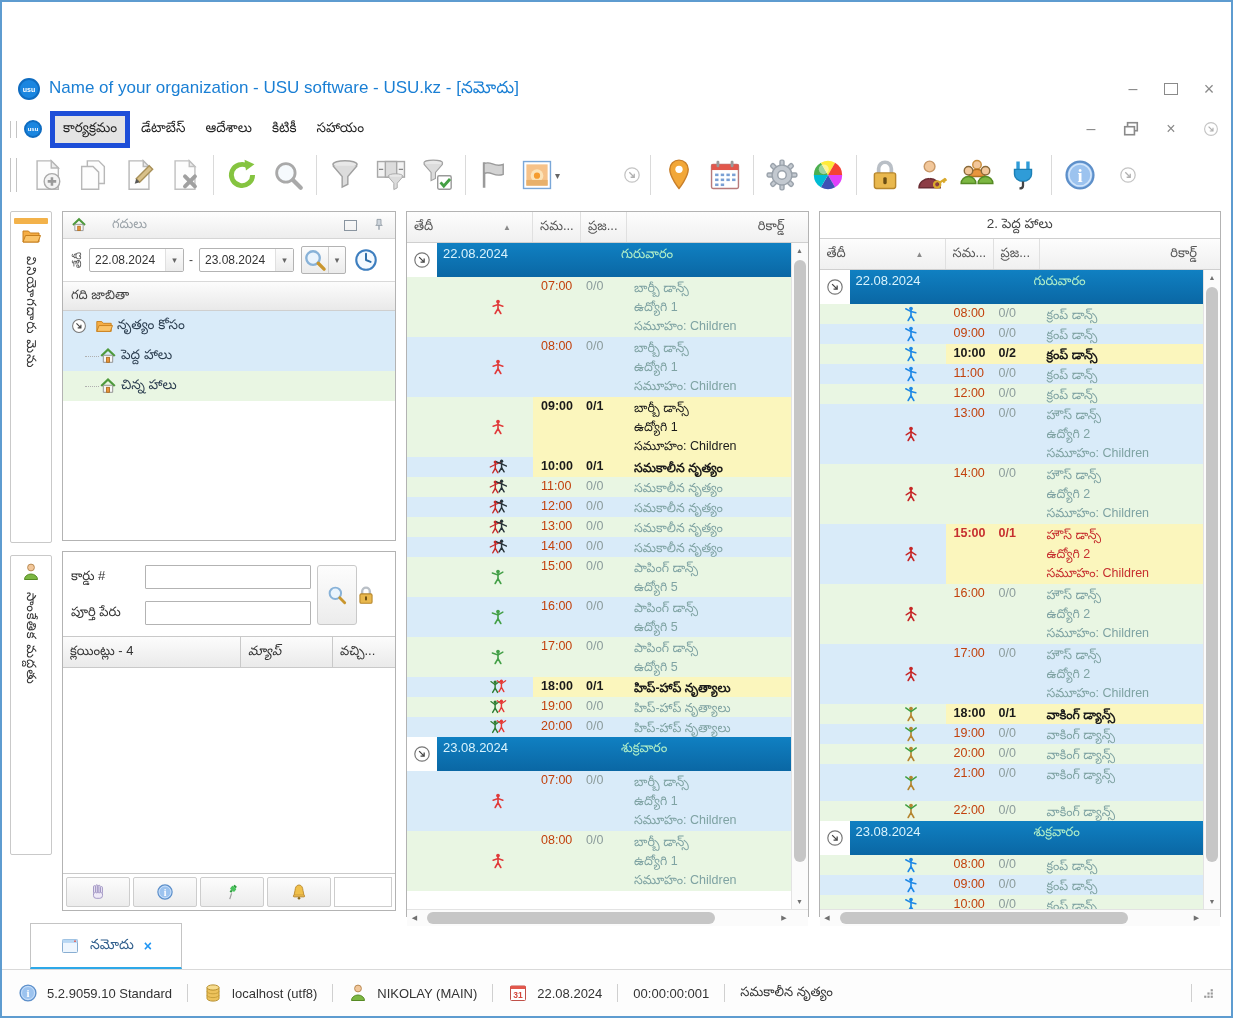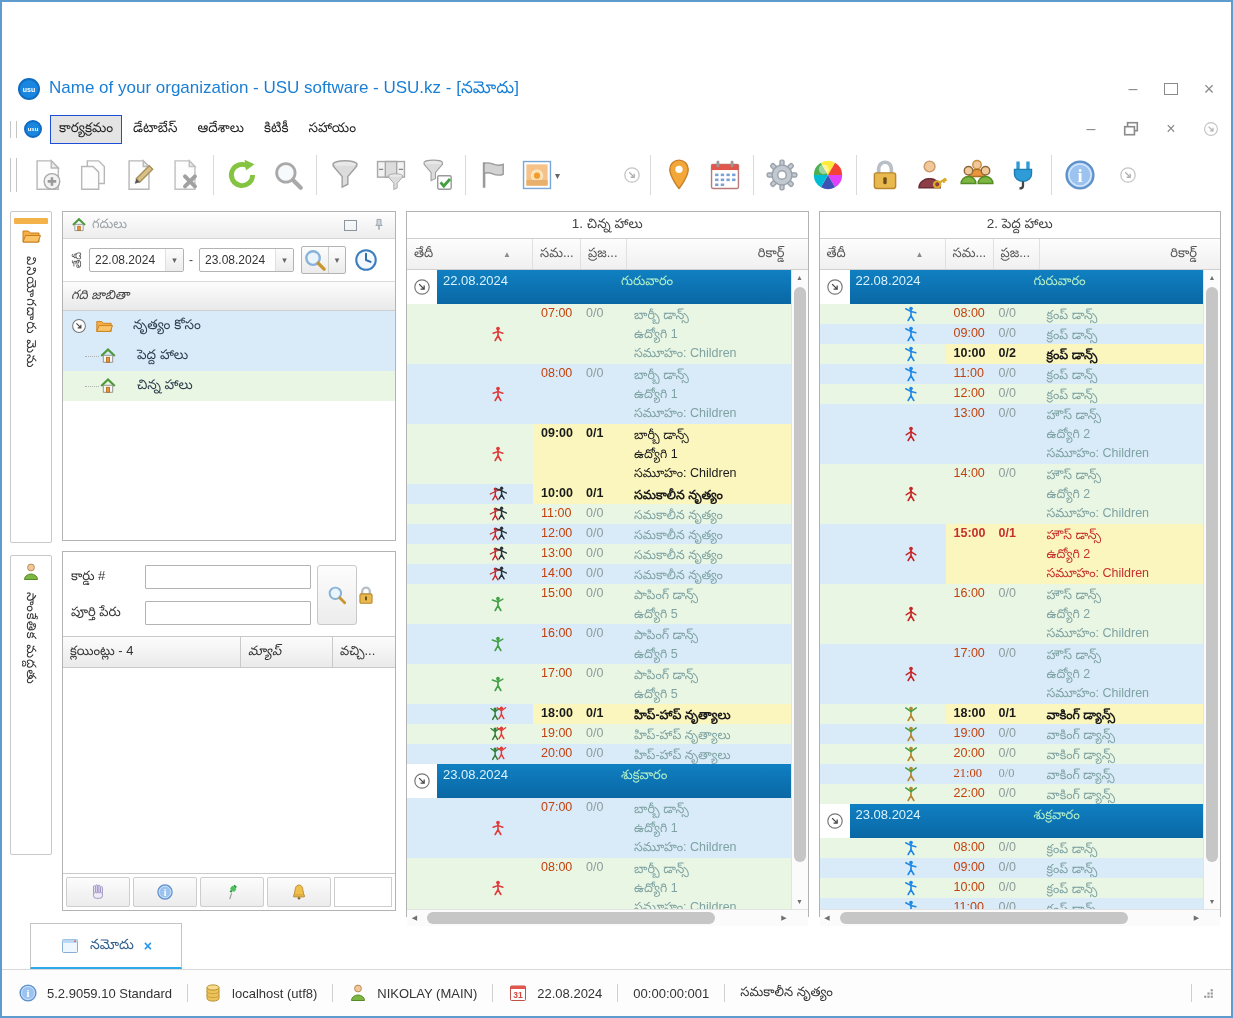--- a/index.html
+++ b/index.html
@@ -16,21 +16,21 @@
   .title-text{color:#1a7fd4;font-size:17px;margin-left:9px;white-space:nowrap;}
   .win-ctrls{margin-left:auto;display:flex;align-items:center;gap:22px;color:#8a8a8a;}
   .wc{font-size:16px;cursor:default;display:inline-flex;align-items:center;justify-content:center;width:16px;height:16px;}
   .wc .maxbox{width:12px;height:10px;border:1.6px solid #8a8a8a;display:inline-block;}
 
   
   .menubar{height:34px;display:flex;align-items:center;padding:0 12px 0 6px;flex:0 0 auto;}
   .grip{width:5px;height:17px;border-left:1px solid #c4c4c4;border-right:1px solid #c4c4c4;margin:0 7px 0 2px;}
   .menu-items{display:flex;align-items:center;margin-left:8px;gap:2px;}
   .menu-item{font-size:13.5px;color:#222;padding:5px 9px;white-space:nowrap;}
-  .menu-item.active{background:#e4e4e4;border:1px solid #1d4ed8;padding:4px 8px;}
+  .menu-item.active{background:#e4e4e4;border:5px solid #1d4ed8;padding:4px 8px;}
   .menu-ctrls{margin-left:auto;display:flex;align-items:center;gap:24px;color:#8a8a8a;}
 
   
   .toolbar{height:58px;display:flex;align-items:center;padding:0 10px 0 6px;flex:0 0 auto;}
   .toolbar .grip{height:34px;}
   .tbtn{width:46px;height:46px;display:flex;align-items:center;justify-content:center;background:transparent;border:none;padding:0;cursor:default;}
   .tbtn.small{width:26px;}
   .tsep{width:1px;height:40px;background:#dadada;margin:0 5px;flex:0 0 auto;}
   .caret{font-size:10px;color:#666;margin-left:1px;}
 
@@ -43,43 +43,43 @@
   .vtab.t1{height:332px;}
   .vtab.t1 .topstrip{width:34px;height:6px;background:#f3b24a;border-radius:1px;margin-bottom:2px;}
   .vtab.t2{height:300px;margin-top:12px;}
 
   
   .leftcol{width:334px;flex:0 0 auto;display:flex;flex-direction:column;margin-right:10px;}
   .panel{border:1px solid #b3b3b3;background:#fff;display:flex;flex-direction:column;box-sizing:border-box;}
   .rooms{height:330px;flex:0 0 auto;}
   .current{flex:1 1 auto;margin-top:10px;min-height:0;}
   .phead{height:26px;display:flex;align-items:center;padding:0 8px;background:linear-gradient(#fefefe,#ededed);border-bottom:1px solid #d5d5d5;flex:0 0 auto;}
-  .phead .ptitle{font-size:13px;color:#9aa2a8;margin-left:5px;}
+  .phead .ptitle{font-size:13px;color:#9aa2a8;margin-left:25px;}
   .phead .pctl{margin-left:auto;display:flex;align-items:center;gap:14px;color:#8a95a0;}
   .phead .minbox{width:11px;height:9px;border:1.4px solid #8a95a0;display:inline-block;}
   .current .phead{height:30px;background:linear-gradient(#47bdf8,#1a9ae2);border-bottom:1px solid #168ccf;}
   .current .phead .ptitle{color:#fff;font-size:14px;}
   .current .phead .pctl{color:#fff;}
   .current .phead .minbox{border-color:#fff;}
 
   .daterow{height:38px;display:flex;align-items:center;padding:2px 6px;border-bottom:1px solid #d9d9d9;flex:0 0 auto;}
   .vdate{writing-mode:vertical-rl;transform:rotate(180deg);font-size:11px;color:#555;width:14px;text-align:center;flex:0 0 auto;}
   .combo{width:95px;height:24px;border:1px solid #b3b3b3;border-radius:2px;background:#fff;display:flex;align-items:center;box-sizing:border-box;margin-left:6px;}
   .combo .cval{flex:1;font-size:12px;color:#333;padding-left:5px;overflow:hidden;white-space:nowrap;width:68px;}
   .combo .cbtn{width:17px;height:100%;display:flex;align-items:center;justify-content:center;color:#666;font-size:9px;border-left:1px solid #e0e0e0;background:linear-gradient(#fcfcfc,#ececec);}
   .dash{margin-left:5px;color:#444;font-size:12px;}
   .splitbtn{height:26px;margin-left:7px;border:1px solid #b3b3b3;border-radius:2px;background:linear-gradient(#fdfdfd,#ebebeb);display:flex;align-items:center;}
   .splitbtn .sb1{width:26px;height:100%;display:flex;align-items:center;justify-content:center;}
   .splitbtn .sb2{width:16px;height:100%;display:flex;align-items:center;justify-content:center;border-left:1px solid #cfcfcf;color:#666;font-size:9px;}
   .roundbtn{width:26px;height:26px;margin-left:7px;border:none;background:transparent;display:flex;align-items:center;justify-content:center;padding:0;}
 
-  .listheader{height:28px;display:flex;align-items:center;padding:0 8px;background:linear-gradient(#fcfcfc,#e9e9e9);border-bottom:1px solid #cfcfcf;font-size:13px;color:#444;flex:0 0 auto;font-style:italic;}
+  .listheader{height:28px;display:flex;align-items:center;padding:0 8px;background:linear-gradient(#fcfcfc,#e9e9e9);border-bottom:1px solid #cfcfcf;font-size:13px;color:#444;flex:0 0 auto;}
   .tree{flex:1 1 auto;overflow:hidden;}
   .trow{height:30px;display:flex;align-items:center;font-size:13.5px;color:#2c3e50;}
-  .trow .lbl{margin-left:20px;}
+  .trow .lbl{margin-left:4px;}
   .trow.bg-b{background:#d9ebf9;}
   .trow.bg-g{background:#e9f6e3;}
   .conn{width:14px;border-bottom:1px dotted #b0b0b0;margin-left:22px;}
 
   .curform{display:grid;grid-template-columns:74px 1fr 44px 32px;grid-template-rows:30px 30px;align-items:center;padding:10px 8px 8px;row-gap:6px;border-bottom:0;flex:0 0 auto;}
   .flabel{font-size:13px;color:#333;}
   .finput{height:24px;border:1px solid #b3b3b3;background:#fff;border-radius:1px;font-size:13px;padding:0 4px;width:100%;box-sizing:border-box;font-family:inherit;}
   .fsearch{grid-column:3;grid-row:1/3;width:38px;height:58px;margin-left:6px;border:1px solid #c9c9c9;border-radius:3px;background:linear-gradient(#fdfdfd,#ececec);display:flex;align-items:center;justify-content:center;}
   .flock{grid-column:4;grid-row:1/3;display:flex;align-items:center;justify-content:center;}
   .curtable{display:flex;flex:0 0 auto;border-top:1px solid #c9c9c9;border-bottom:1px solid #c9c9c9;}
@@ -620,21 +620,20 @@
                 </svg>
               </span>
             </button>
             <div class="cbox"></div>
           </div>
       </section>
     </div>
 
     <div class="main" id="main-panels">
         <div class="sched">
-          <div class="stitle">1. చిన్న హాలు</div>
           <div class="shead">
             <div class="shc">
               <span>తేదీ</span>
               <span class="sort">▲</span>
             </div>
             <div class="shc">సమ...</div>
             <div class="shc">ప్రజ...</div>
             <div class="shc rec">రికార్డ్</div>
             <div class="shc" style="border-right: none;"></div>
           </div>
@@ -1243,21 +1242,21 @@
                         <path d="M3.5 2.5 L10 7 L16.5 2.5" stroke="#3f9e3f" stroke-width="1.8" fill="none"></path>
                         <path d="M10 12 L6.5 18 M10 12 L13.5 18" stroke="#b5852f" stroke-width="2" fill="none"></path>
                       </g>
                     </svg>
                   </span>
                 </div>
                 <div class="c-time">20:00</div>
                 <div class="c-count">0/0</div>
                 <div class="c-rec">వాకింగ్ డ్యాన్స్</div>
               </div>
-              <div class="srow bg-b one" style="height: 20px; font-family: Liberation Serif, serif;">
+              <div class="srow bg-b one" style="height: 37px;">
                 <div class="c-icon">
                   <span class="icon i18">
                     <svg viewBox="0 0 20 20">
                       <g transform="translate(1 1) scale(0.9)" stroke-linecap="round">
                         <circle cx="10" cy="3.2" r="2.3" fill="#b5852f"></circle>
                         <path d="M10 5.5 V12" stroke="#b5852f" stroke-width="2" fill="none"></path>
                         <path d="M3.5 2.5 L10 7 L16.5 2.5" stroke="#3f9e3f" stroke-width="1.8" fill="none"></path>
                         <path d="M10 12 L6.5 18 M10 12 L13.5 18" stroke="#b5852f" stroke-width="2" fill="none"></path>
                       </g>
                     </svg>

